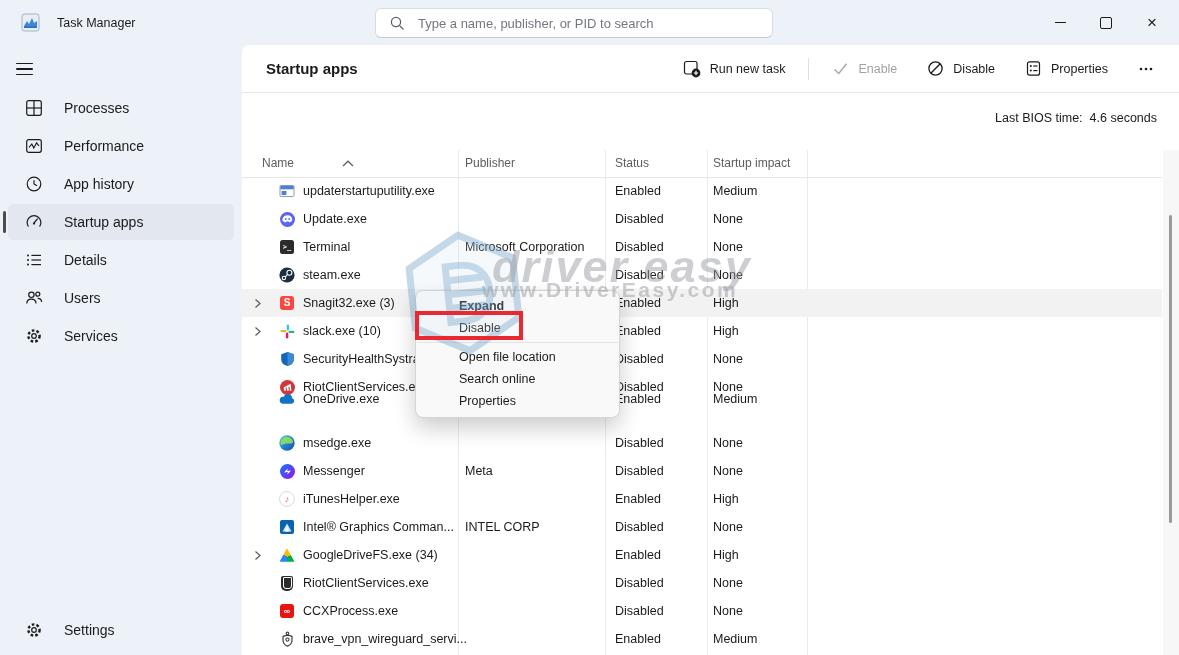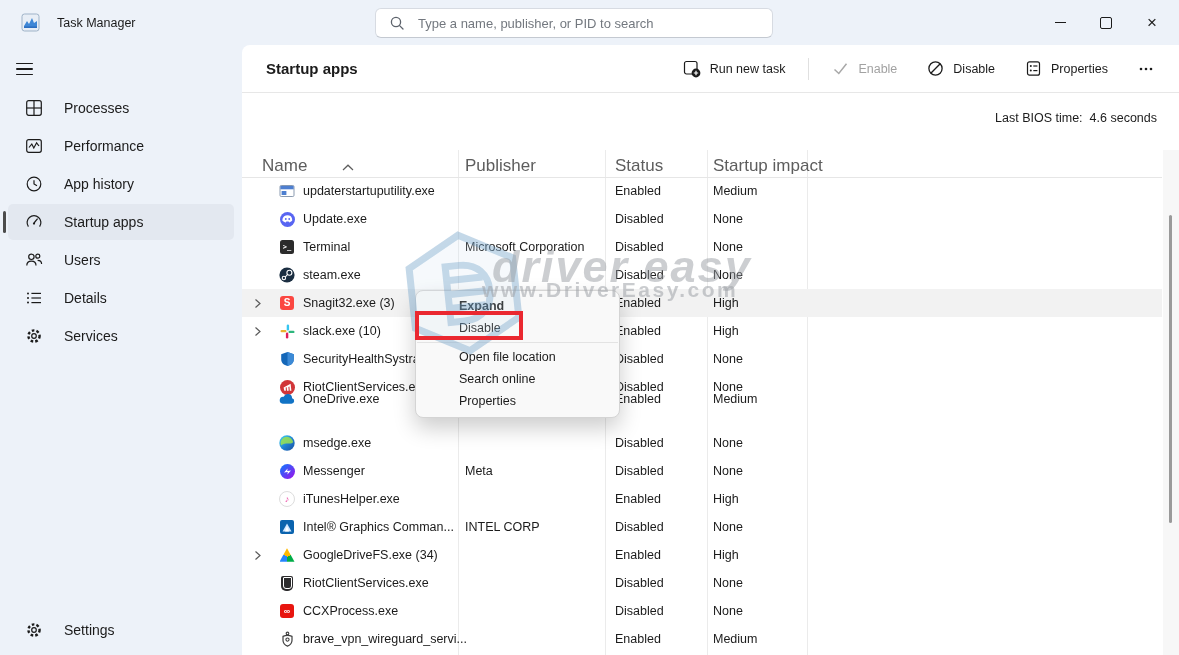--- a/index.html
+++ b/index.html
@@ -39,21 +39,21 @@
            border-top-left-radius:8px;}
   .pagehead{position:absolute;left:0;top:0;width:100%;height:47px;border-bottom:1px solid #e7e7e7;}
   .pagetitle{position:absolute;left:24px;top:15px;font-size:15px;font-weight:700;}
   .toolbar{position:absolute;right:14px;top:0;height:47px;display:flex;align-items:center;gap:8px;}
   .tb-btn{display:flex;align-items:center;gap:9px;padding:6px 11px;border-radius:5px;font-size:12.5px;}
   .tb-btn.disabled{color:#a2a2a2;}
   .tb-sep{width:1px;height:22px;background:#e0e0e0;margin:0 4px;}
   .bios{position:absolute;right:22px;top:66px;font-size:12.5px;display:flex;gap:7px;}
   
   .thead{position:absolute;left:0;top:105px;width:920px;height:27px;border-bottom:1px solid #e6e6e6;
-         font-size:17px;color:#5d5d5d;}
+         font-size:12px;color:#5d5d5d;}
   .thead span{position:absolute;top:6px;}
   .sortchev{position:absolute;left:100px;top:-7px;}
   .colsep{position:absolute;top:105px;bottom:0;width:1px;background:#ebebeb;}
   .rows{position:absolute;left:0;top:132px;width:920px;}
   .trow{position:absolute;left:0;width:920px;height:28px;}
   .trow.selected{background:#f2f2f2;}
   .trow span{position:absolute;line-height:28px;white-space:nowrap;}
   .c-chev{left:12px;top:2px;}
   .c-icon{left:37px;top:6px;width:16px;height:16px;display:flex;align-items:center;justify-content:center;}
   .c-name{left:61px;}
@@ -159,40 +159,40 @@
             <path d="M3.4 13.6 a6.9 6.9 0 1 1 11.2 0"></path>
             <line x1="9" y1="10" x2="12.6" y2="5.6"></line>
             <circle cx="9" cy="10.6" r="1.1" fill="#1b1b1b" stroke="none"></circle>
           </svg>
         </span>
         <span>Startup apps</span>
       </div>
       <div class="side-item">
         <span class="sideic">
           <svg width="18" height="18" viewBox="0 0 18 18" fill="none" stroke="#1b1b1b" stroke-width="1.2">
-            <circle cx="6.4" cy="5.8" r="2.7"></circle>
-            <path d="M1.8 14.5 c0-2.8 2.1-4.4 4.6-4.4 s4.6 1.6 4.6 4.4"></path>
-            <circle cx="12.8" cy="5.2" r="2"></circle>
-            <path d="M12.6 9.3 c2.4 0 4 1.5 4 3.7"></path>
-          </svg>
-        </span>
-        <span>Users</span>
-      </div>
-      <div class="side-item">
-        <span class="sideic">
-          <svg width="18" height="18" viewBox="0 0 18 18" fill="none" stroke="#1b1b1b" stroke-width="1.2">
             <circle cx="3" cy="4.4" r="1" fill="#1b1b1b" stroke="none"></circle>
             <circle cx="3" cy="9" r="1" fill="#1b1b1b" stroke="none"></circle>
             <circle cx="3" cy="13.6" r="1" fill="#1b1b1b" stroke="none"></circle>
             <line x1="6.4" y1="4.4" x2="16" y2="4.4"></line>
             <line x1="6.4" y1="9" x2="16" y2="9"></line>
             <line x1="6.4" y1="13.6" x2="16" y2="13.6"></line>
           </svg>
         </span>
         <span>Details</span>
+      </div>
+      <div class="side-item">
+        <span class="sideic">
+          <svg width="18" height="18" viewBox="0 0 18 18" fill="none" stroke="#1b1b1b" stroke-width="1.2">
+            <circle cx="6.4" cy="5.8" r="2.7"></circle>
+            <path d="M1.8 14.5 c0-2.8 2.1-4.4 4.6-4.4 s4.6 1.6 4.6 4.4"></path>
+            <circle cx="12.8" cy="5.2" r="2"></circle>
+            <path d="M12.6 9.3 c2.4 0 4 1.5 4 3.7"></path>
+          </svg>
+        </span>
+        <span>Users</span>
       </div>
       <div class="side-item">
         <span class="sideic">
           <svg width="18" height="18" viewBox="0 0 18 18" fill="none" stroke="#1b1b1b" stroke-width="1.2">
             <circle cx="9" cy="9" r="5.6" stroke-width="2.4" stroke-dasharray="2.6 2.1"></circle>
             <circle cx="9" cy="9" r="2.3"></circle>
           </svg>
         </span>
         <span>Services</span>
       </div>

